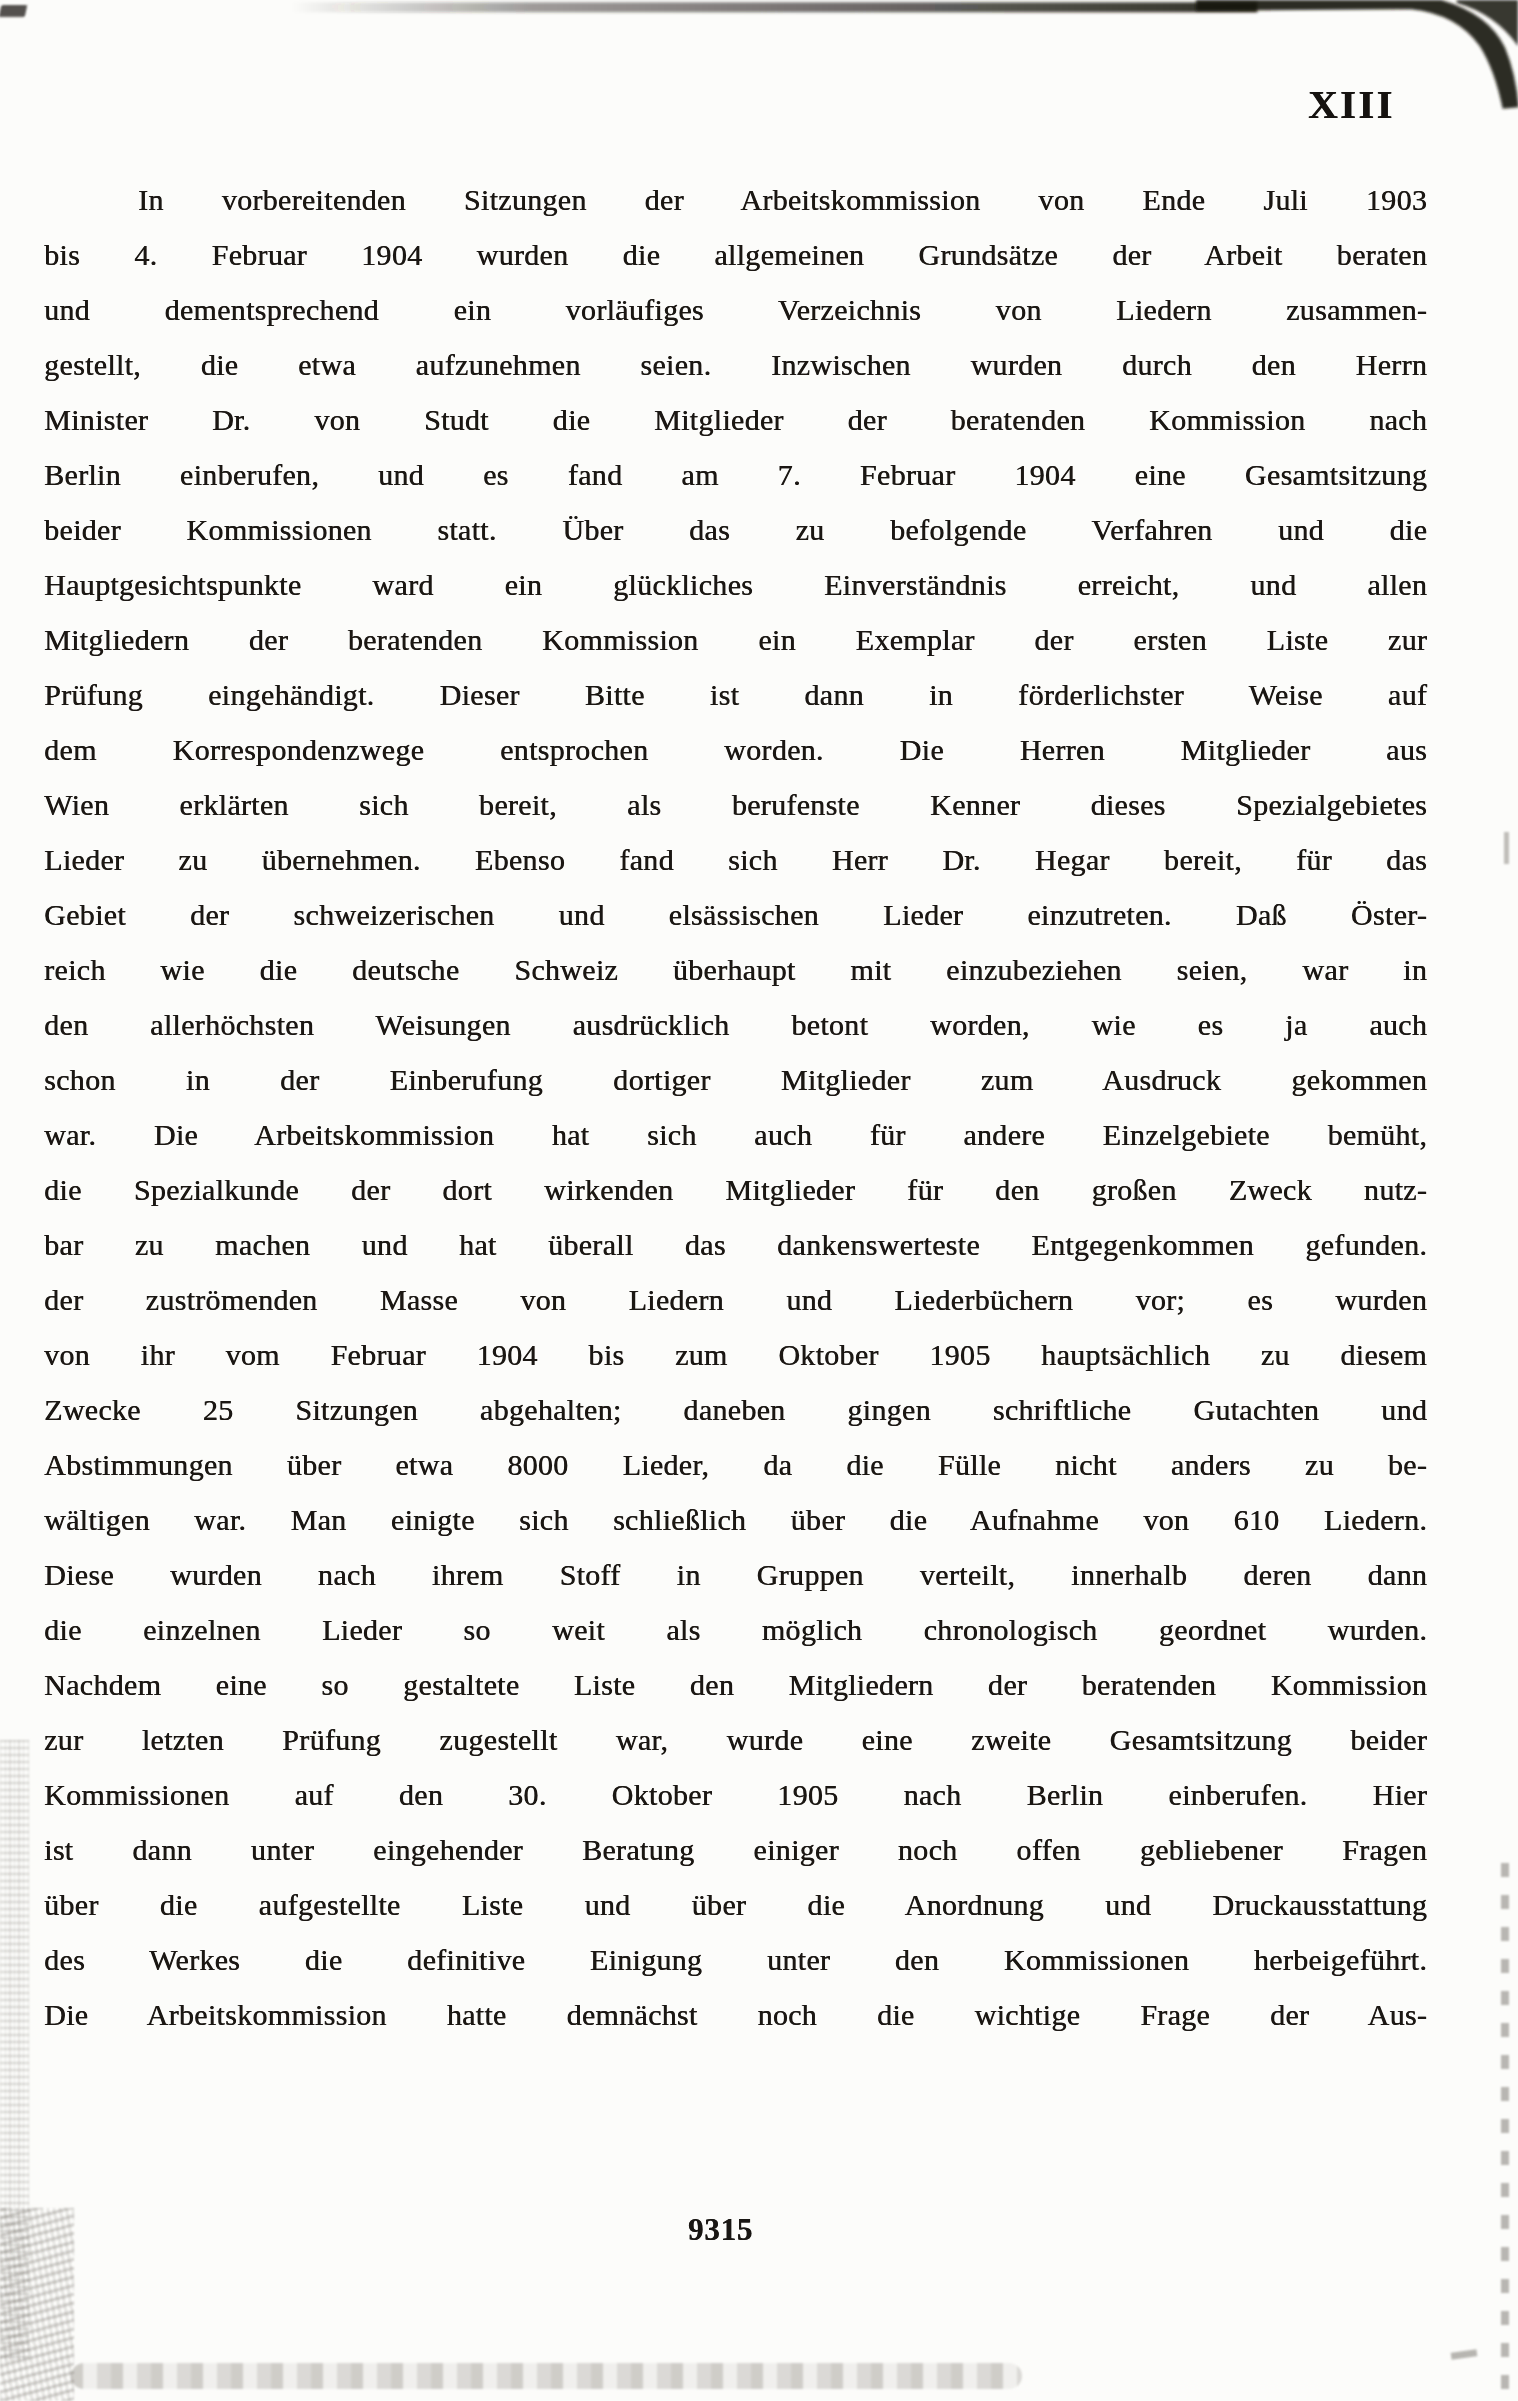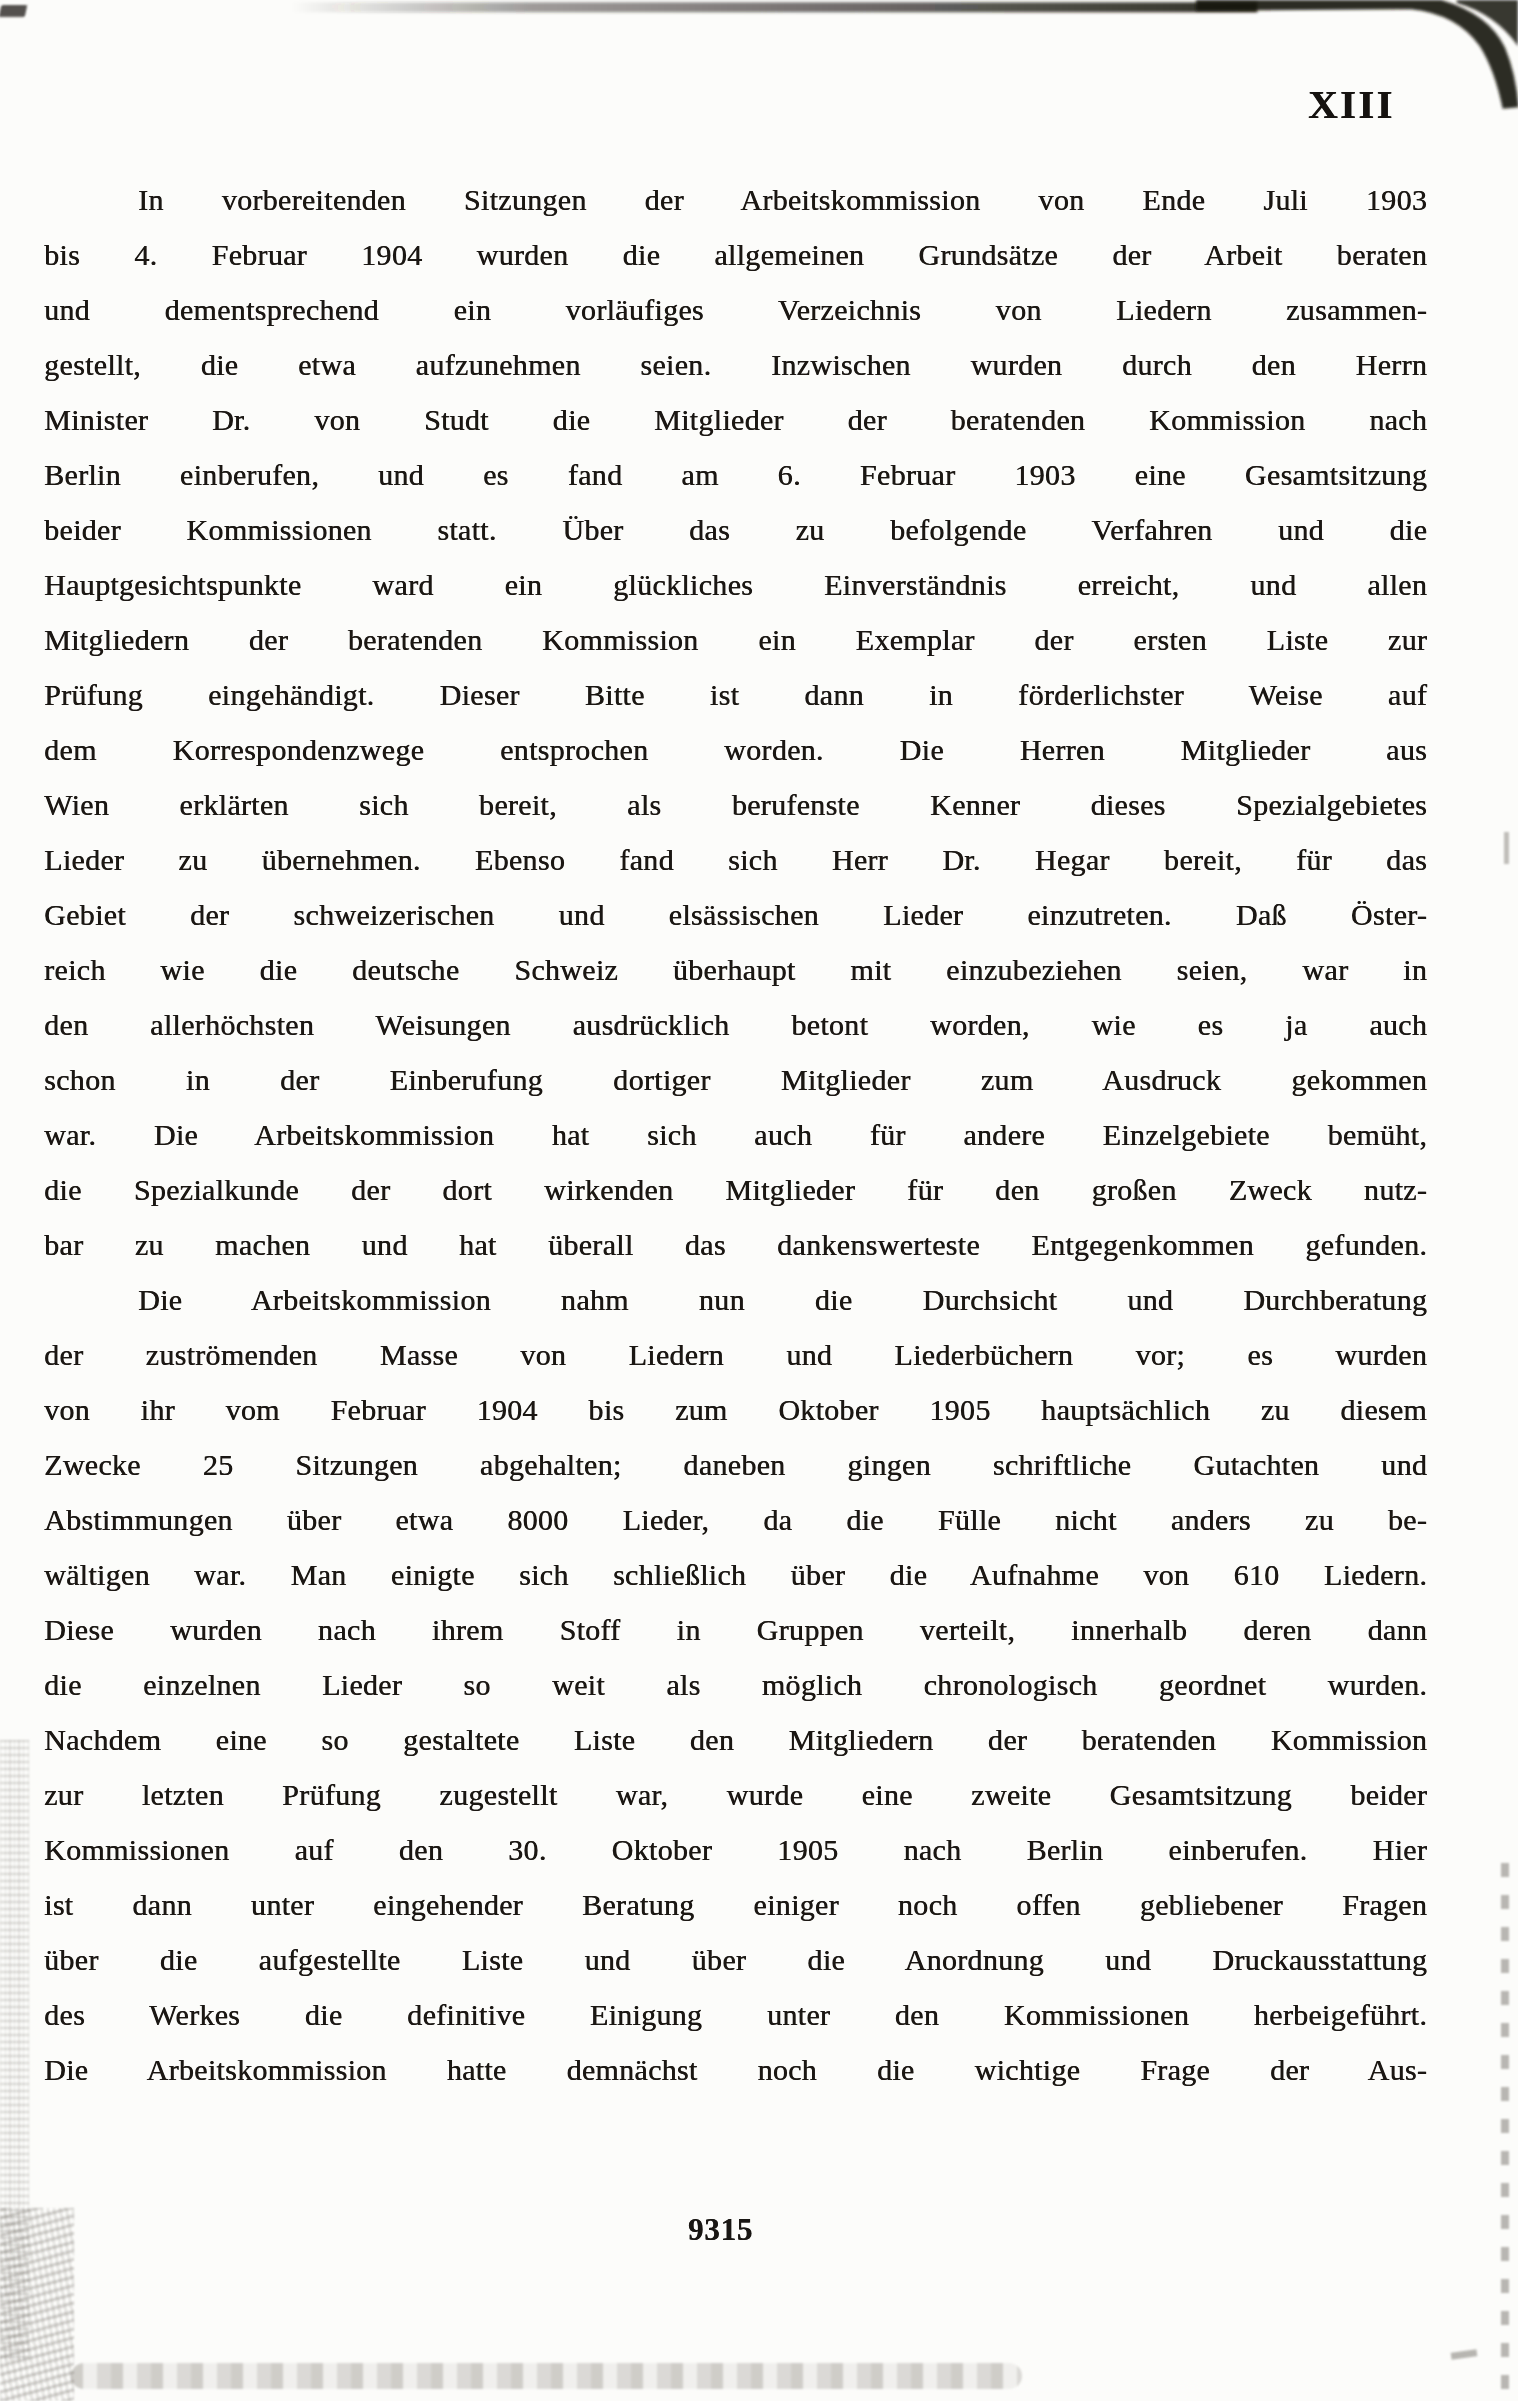--- a/index.html
+++ b/index.html
@@ -153,36 +153,35 @@
   <div class="artifact bottom-right-dash"></div>
 
   <div class="page-number">XIII</div>
 
   <div class="text-block">
       <div class="line indent">In vorbereitenden Sitzungen der Arbeitskommission von Ende Juli 1903</div>
       <div class="line">bis 4. Februar 1904 wurden die allgemeinen Grundsätze der Arbeit beraten</div>
       <div class="line">und dementsprechend ein vorläufiges Verzeichnis von Liedern zusammen-</div>
       <div class="line">gestellt, die etwa aufzunehmen seien. Inzwischen wurden durch den Herrn</div>
       <div class="line">Minister Dr. von Studt die Mitglieder der beratenden Kommission nach</div>
-      <div class="line">Berlin einberufen, und es fand am 6. Februar 1903 eine Gesamtsitzung</div>
+      <div class="line">Berlin einberufen, und es fand am 7. Februar 1904 eine Gesamtsitzung</div>
       <div class="line">beider Kommissionen statt. Über das zu befolgende Verfahren und die</div>
       <div class="line">Hauptgesichtspunkte ward ein glückliches Einverständnis erreicht, und allen</div>
       <div class="line">Mitgliedern der beratenden Kommission ein Exemplar der ersten Liste zur</div>
       <div class="line">Prüfung eingehändigt. Dieser Bitte ist dann in förderlichster Weise auf</div>
       <div class="line">dem Korrespondenzwege entsprochen worden. Die Herren Mitglieder aus</div>
       <div class="line">Wien erklärten sich bereit, als berufenste Kenner dieses Spezialgebietes</div>
       <div class="line">Lieder zu übernehmen. Ebenso fand sich Herr Dr. Hegar bereit, für das</div>
       <div class="line">Gebiet der schweizerischen und elsässischen Lieder einzutreten. Daß Öster-</div>
       <div class="line">reich wie die deutsche Schweiz überhaupt mit einzubeziehen seien, war in</div>
       <div class="line">den allerhöchsten Weisungen ausdrücklich betont worden, wie es ja auch</div>
       <div class="line">schon in der Einberufung dortiger Mitglieder zum Ausdruck gekommen</div>
       <div class="line">war. Die Arbeitskommission hat sich auch für andere Einzelgebiete bemüht,</div>
       <div class="line">die Spezialkunde der dort wirkenden Mitglieder für den großen Zweck nutz-</div>
       <div class="line">bar zu machen und hat überall das dankenswerteste Entgegenkommen gefunden.</div>
-      <div class="line indent">Die Arbeitskommission nahm nun die Durchsicht und Durchberatung</div>
       <div class="line">der zuströmenden Masse von Liedern und Liederbüchern vor; es wurden</div>
       <div class="line">von ihr vom Februar 1904 bis zum Oktober 1905 hauptsächlich zu diesem</div>
       <div class="line">Zwecke 25 Sitzungen abgehalten; daneben gingen schriftliche Gutachten und</div>
       <div class="line">Abstimmungen über etwa 8000 Lieder, da die Fülle nicht anders zu be-</div>
       <div class="line">wältigen war. Man einigte sich schließlich über die Aufnahme von 610 Liedern.</div>
       <div class="line">Diese wurden nach ihrem Stoff in Gruppen verteilt, innerhalb deren dann</div>
       <div class="line">die einzelnen Lieder so weit als möglich chronologisch geordnet wurden.</div>
       <div class="line">Nachdem eine so gestaltete Liste den Mitgliedern der beratenden Kommission</div>
       <div class="line">zur letzten Prüfung zugestellt war, wurde eine zweite Gesamtsitzung beider</div>
       <div class="line">Kommissionen auf den 30. Oktober 1905 nach Berlin einberufen. Hier</div>

